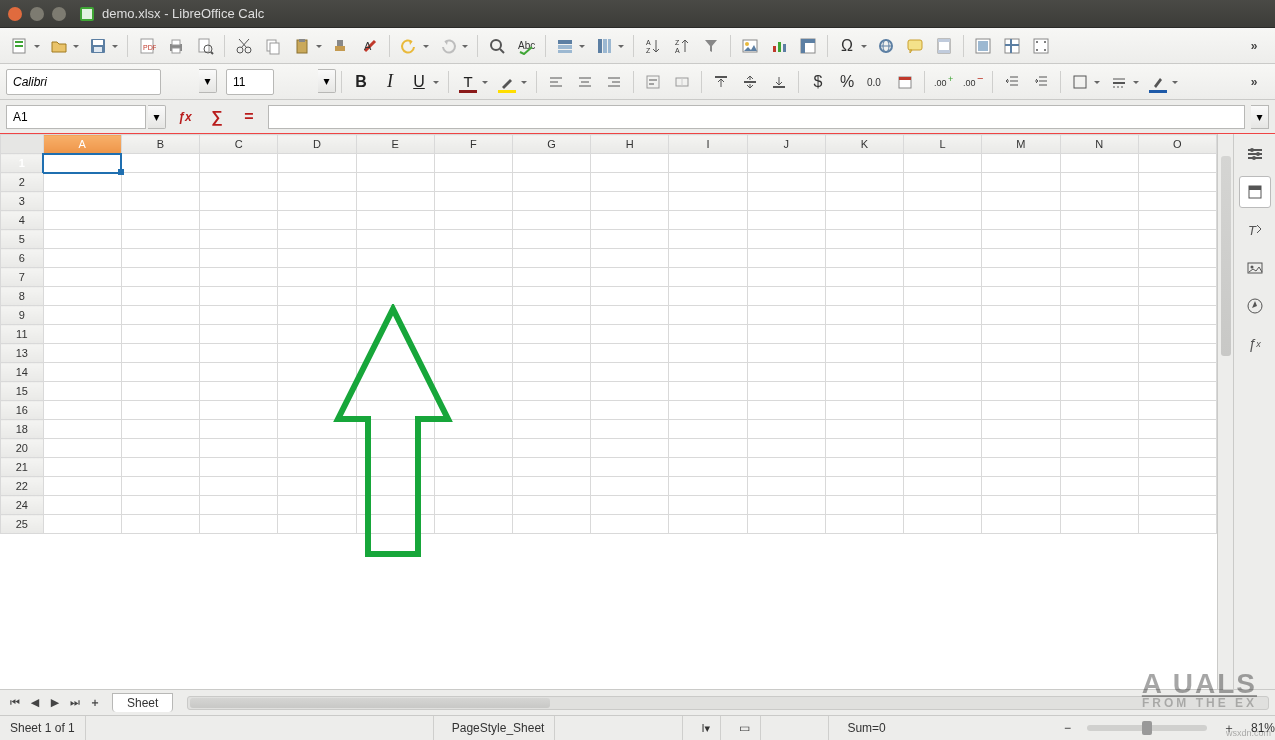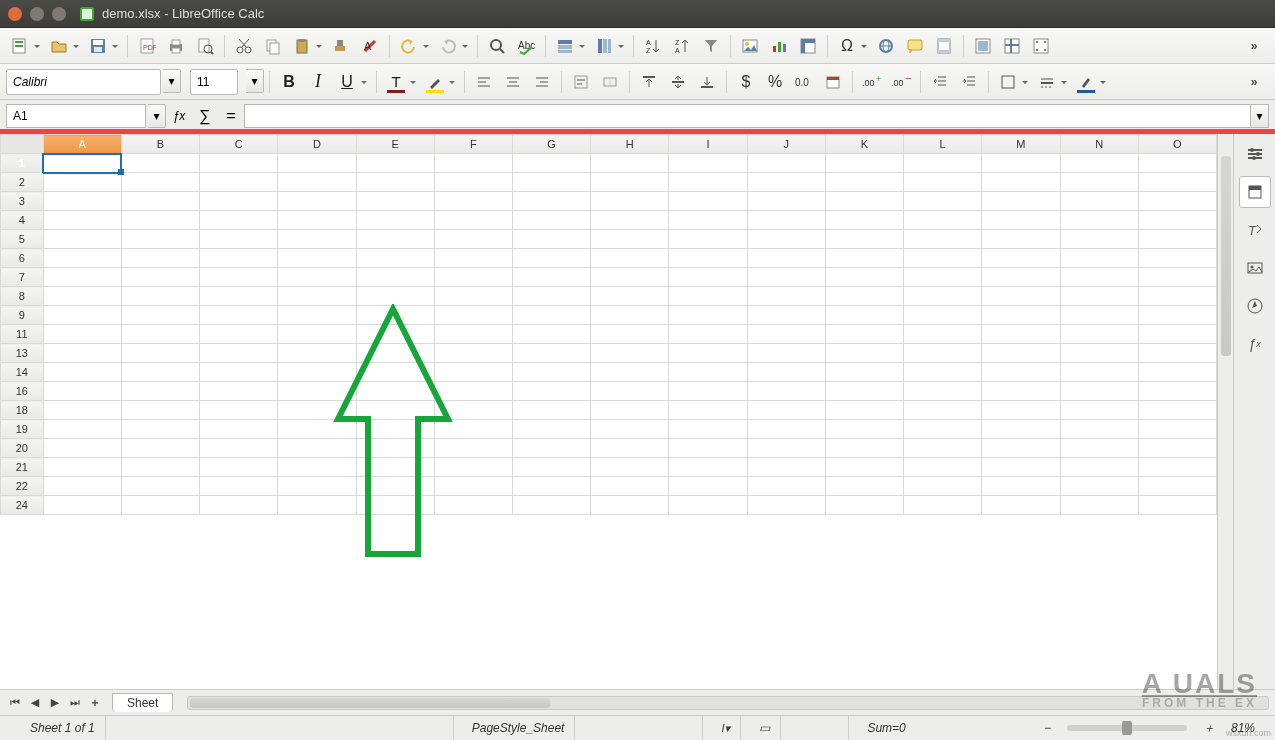--- a/index.html
+++ b/index.html
@@ -103,51 +103,52 @@
       height: 24px;
       display: inline-flex;
       align-items: center;
       justify-content: center;
       margin-left: 2px;
       border: 1px solid #b8b8b6;
       border-left: none;
       background: linear-gradient(#fafafa,#e6e6e4);
       border-radius: 0 2px 2px 0;
     }
-    .combo-wrap { display: flex; align-items: stretch; }
+    .combo-wrap { display: flex; align-items: stretch; gap: 36px; }
     .format-b { font-weight: bold; font-size: 16px; color: #222; }
     .format-i { font-style: italic; font-family: serif; font-size: 18px; color: #222; }
     .format-u { text-decoration: underline; font-size: 16px; color: #222; }
     
     .color-strip {
       position: absolute; bottom: 2px; left: 4px; right: 14px;
       height: 3px;
     }
     
     .formula-row {
       background: #ededeb;
-      border-bottom: 5px solid #ef4444;
+      border-bottom: 1px solid #ef4444;
       display: flex;
-      align-items: flex-start;
+      align-items: flex-end;
       padding: 4px 6px;
+      gap: 6px;
       height: 34px;
     }
     .name-box {
       width: 140px;
       height: 24px;
       border: 1px solid #b8b8b6;
       background: #fff;
       padding: 0 6px;
       display: flex;
       align-items: center;
     }
     .fb-btn {
       width: 26px; height: 24px;
       display: inline-flex; align-items: center; justify-content: center;
-      color: #000000; cursor: pointer;
+      color: #b91c1c; cursor: pointer; font-weight: bold;
     }
     .formula-input {
       flex: 1;
       height: 24px;
       border: 1px solid #b8b8b6;
       background: #fff;
       padding: 0 6px;
     }
     .formula-dd {
       width: 18px; height: 24px;
@@ -302,25 +303,24 @@
       width: 360px; height: 10px;
       background: linear-gradient(#d5d5d3,#c8c8c6);
       border-radius: 3px;
     }
     
     .statusbar {
       height: 24px;
       background: #ededeb;
       display: flex;
       align-items: center;
-      padding: 0 20px;
+      padding: 0 0;
       font-size: 12px;
       color: #333;
       gap: 8px;
-      font-style: italic;
     }
     .status-cell { padding: 0 10px; border-right: 1px solid #cfcfcd; height: 100%; display:flex; align-items:center;}
     .status-spacer { flex: 1; }
     .zoom-slider {
       width: 120px; height: 6px;
       background: #d0d0ce;
       border-radius: 3px;
       position: relative;
       margin: 0 8px;
     }
@@ -968,20 +968,38 @@
               <td class="cell"></td>
               <td class="cell"></td>
               <td class="cell"></td>
               <td class="cell"></td>
               <td class="cell"></td>
               <td class="cell"></td>
               <td class="cell"></td>
               <td class="cell"></td>
             </tr>
             <tr>
+              <th class="rowhdr">15</th>
+              <td class="cell"></td>
+              <td class="cell"></td>
+              <td class="cell"></td>
+              <td class="cell"></td>
+              <td class="cell"></td>
+              <td class="cell"></td>
+              <td class="cell"></td>
+              <td class="cell"></td>
+              <td class="cell"></td>
+              <td class="cell"></td>
+              <td class="cell"></td>
+              <td class="cell"></td>
+              <td class="cell"></td>
+              <td class="cell"></td>
+              <td class="cell"></td>
+            </tr>
+            <tr>
               <th class="rowhdr">16</th>
               <td class="cell"></td>
               <td class="cell"></td>
               <td class="cell"></td>
               <td class="cell"></td>
               <td class="cell"></td>
               <td class="cell"></td>
               <td class="cell"></td>
               <td class="cell"></td>
               <td class="cell"></td>
@@ -1004,38 +1022,20 @@
               <td class="cell"></td>
               <td class="cell"></td>
               <td class="cell"></td>
               <td class="cell"></td>
               <td class="cell"></td>
               <td class="cell"></td>
               <td class="cell"></td>
               <td class="cell"></td>
             </tr>
             <tr>
-              <th class="rowhdr">19</th>
-              <td class="cell"></td>
-              <td class="cell"></td>
-              <td class="cell"></td>
-              <td class="cell"></td>
-              <td class="cell"></td>
-              <td class="cell"></td>
-              <td class="cell"></td>
-              <td class="cell"></td>
-              <td class="cell"></td>
-              <td class="cell"></td>
-              <td class="cell"></td>
-              <td class="cell"></td>
-              <td class="cell"></td>
-              <td class="cell"></td>
-              <td class="cell"></td>
-            </tr>
-            <tr>
               <th class="rowhdr">20</th>
               <td class="cell"></td>
               <td class="cell"></td>
               <td class="cell"></td>
               <td class="cell"></td>
               <td class="cell"></td>
               <td class="cell"></td>
               <td class="cell"></td>
               <td class="cell"></td>
               <td class="cell"></td>
@@ -1077,20 +1077,38 @@
               <td class="cell"></td>
               <td class="cell"></td>
               <td class="cell"></td>
               <td class="cell"></td>
               <td class="cell"></td>
               <td class="cell"></td>
               <td class="cell"></td>
             </tr>
             <tr>
               <th class="rowhdr">24</th>
+              <td class="cell"></td>
+              <td class="cell"></td>
+              <td class="cell"></td>
+              <td class="cell"></td>
+              <td class="cell"></td>
+              <td class="cell"></td>
+              <td class="cell"></td>
+              <td class="cell"></td>
+              <td class="cell"></td>
+              <td class="cell"></td>
+              <td class="cell"></td>
+              <td class="cell"></td>
+              <td class="cell"></td>
+              <td class="cell"></td>
+              <td class="cell"></td>
+            </tr>
+            <tr>
+              <th class="rowhdr">25</th>
               <td class="cell"></td>
               <td class="cell"></td>
               <td class="cell"></td>
               <td class="cell"></td>
               <td class="cell"></td>
               <td class="cell"></td>
               <td class="cell"></td>
               <td class="cell"></td>
               <td class="cell"></td>
               <td class="cell"></td>

